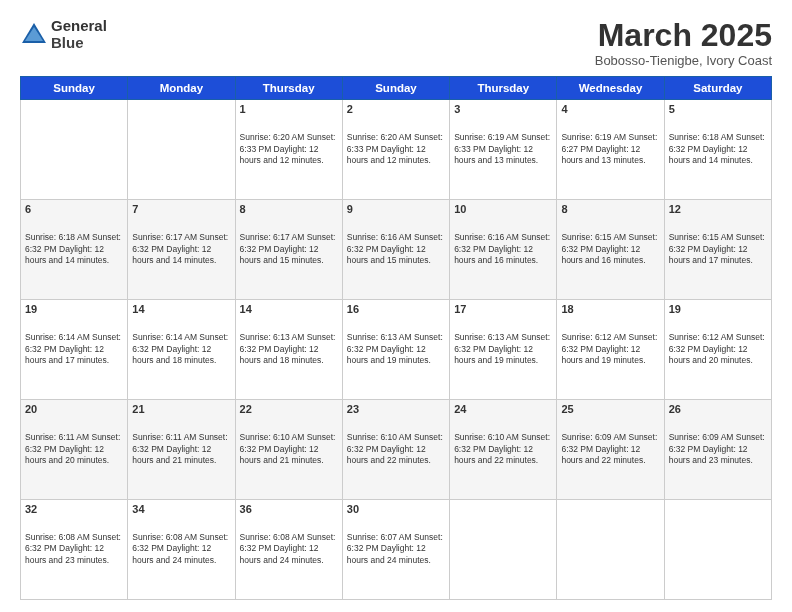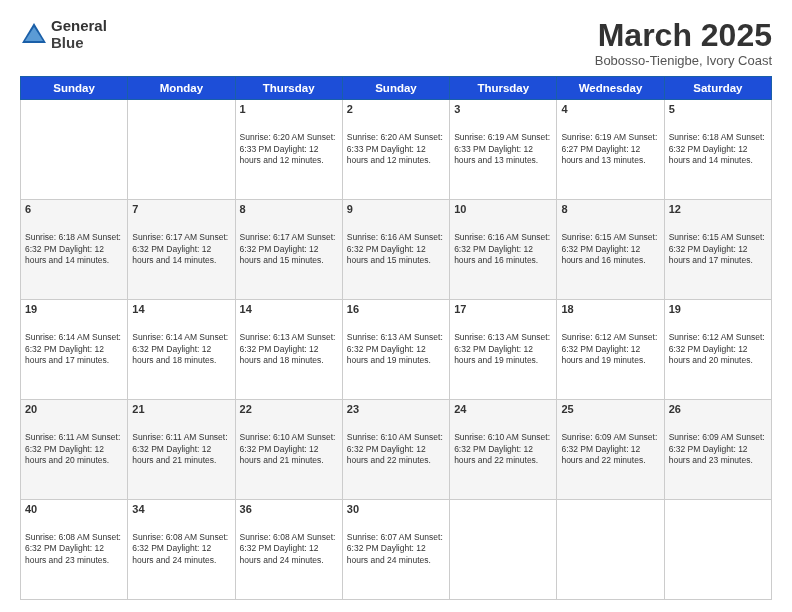--- a/index.html
+++ b/index.html
@@ -301,21 +301,21 @@
           </td>
           <td>
             <span class="day-number">26</span>
             <div class="day-info">Sunrise: 6:09 AM
 Sunset: 6:32 PM
 Daylight: 12 hours and 23 minutes.</div>
           </td>
         </tr>
         <tr>
           <td>
-            <span class="day-number">40</span>
+            <span class="day-number">32</span>
             <div class="day-info">Sunrise: 6:08 AM
 Sunset: 6:32 PM
 Daylight: 12 hours and 23 minutes.</div>
           </td>
           <td>
             <span class="day-number">34</span>
             <div class="day-info">Sunrise: 6:08 AM
 Sunset: 6:32 PM
 Daylight: 12 hours and 24 minutes.</div>
           </td>

